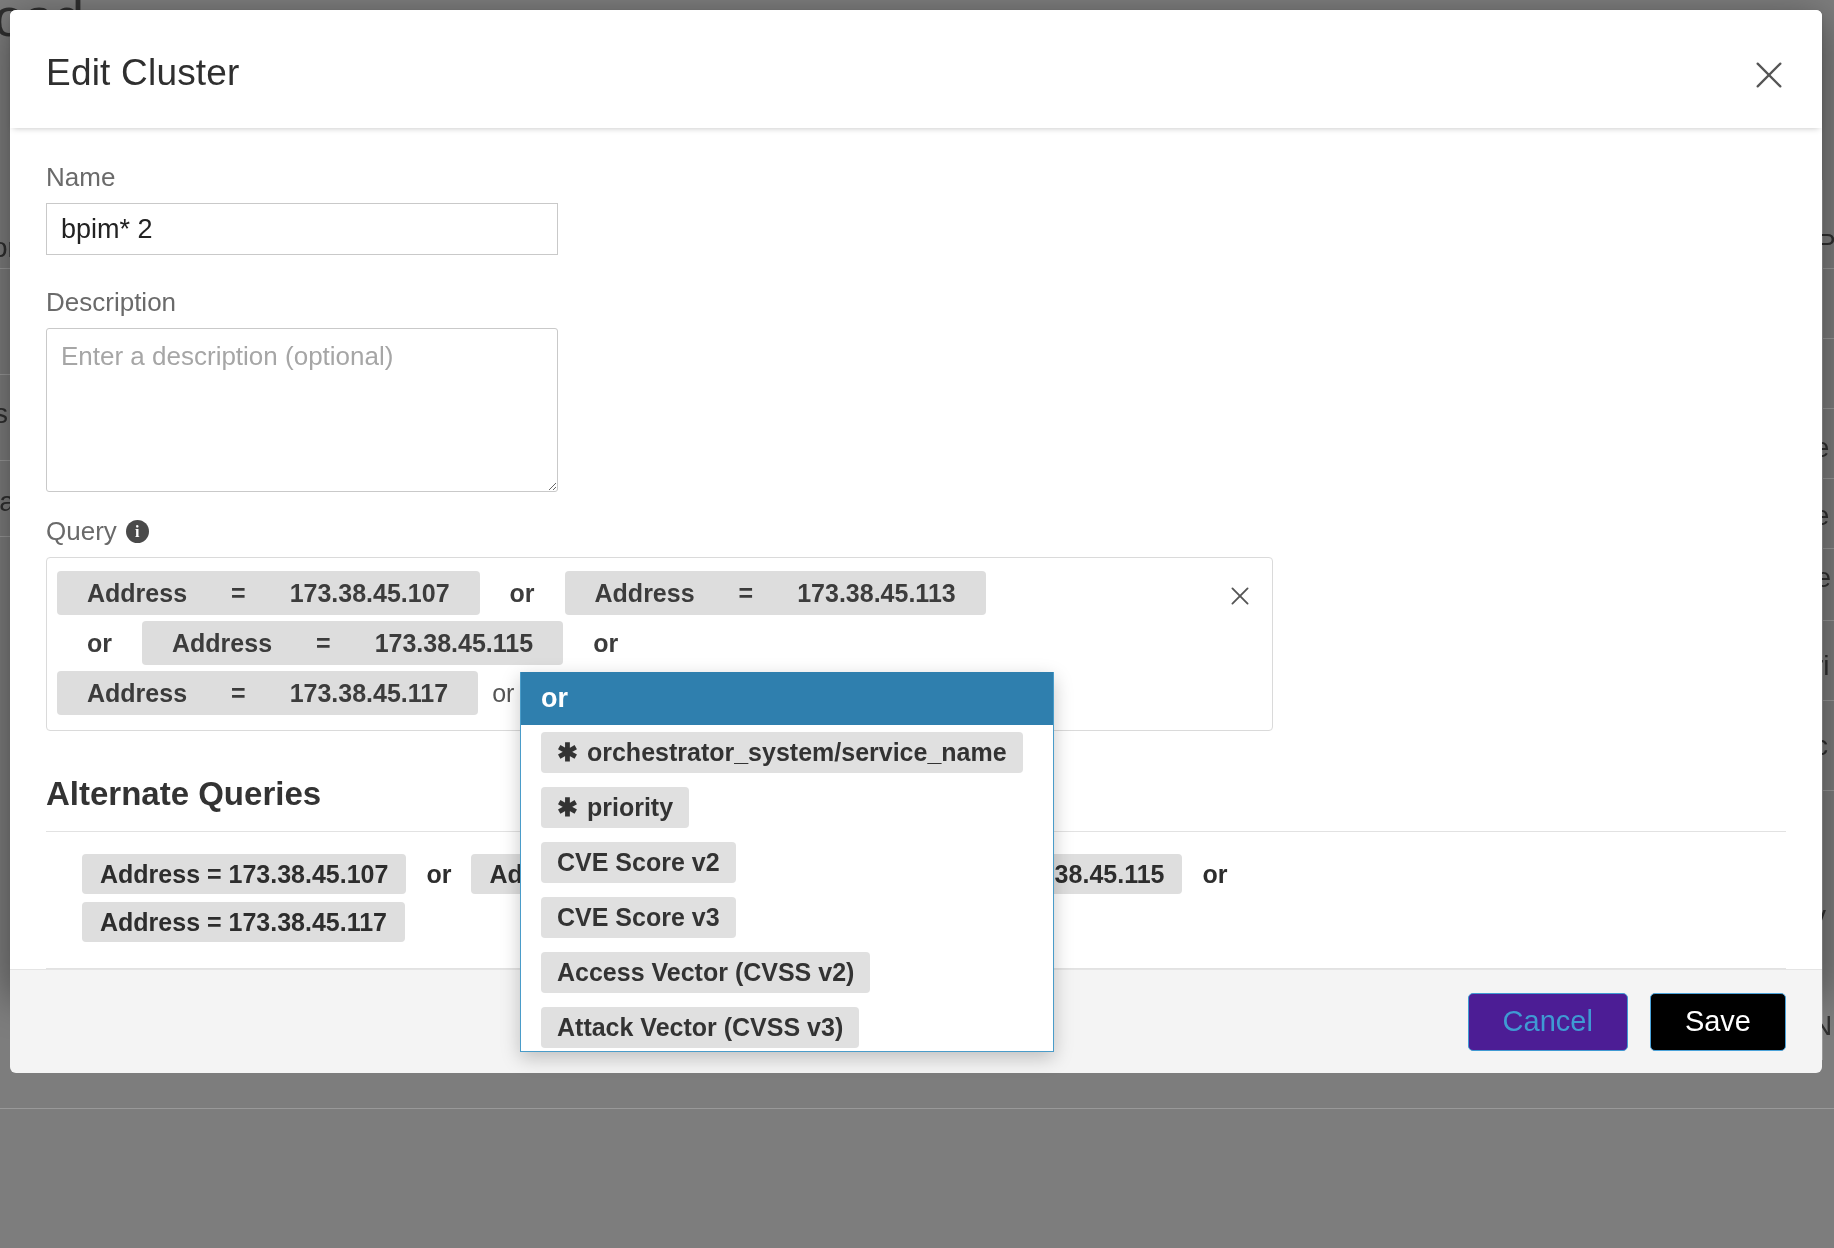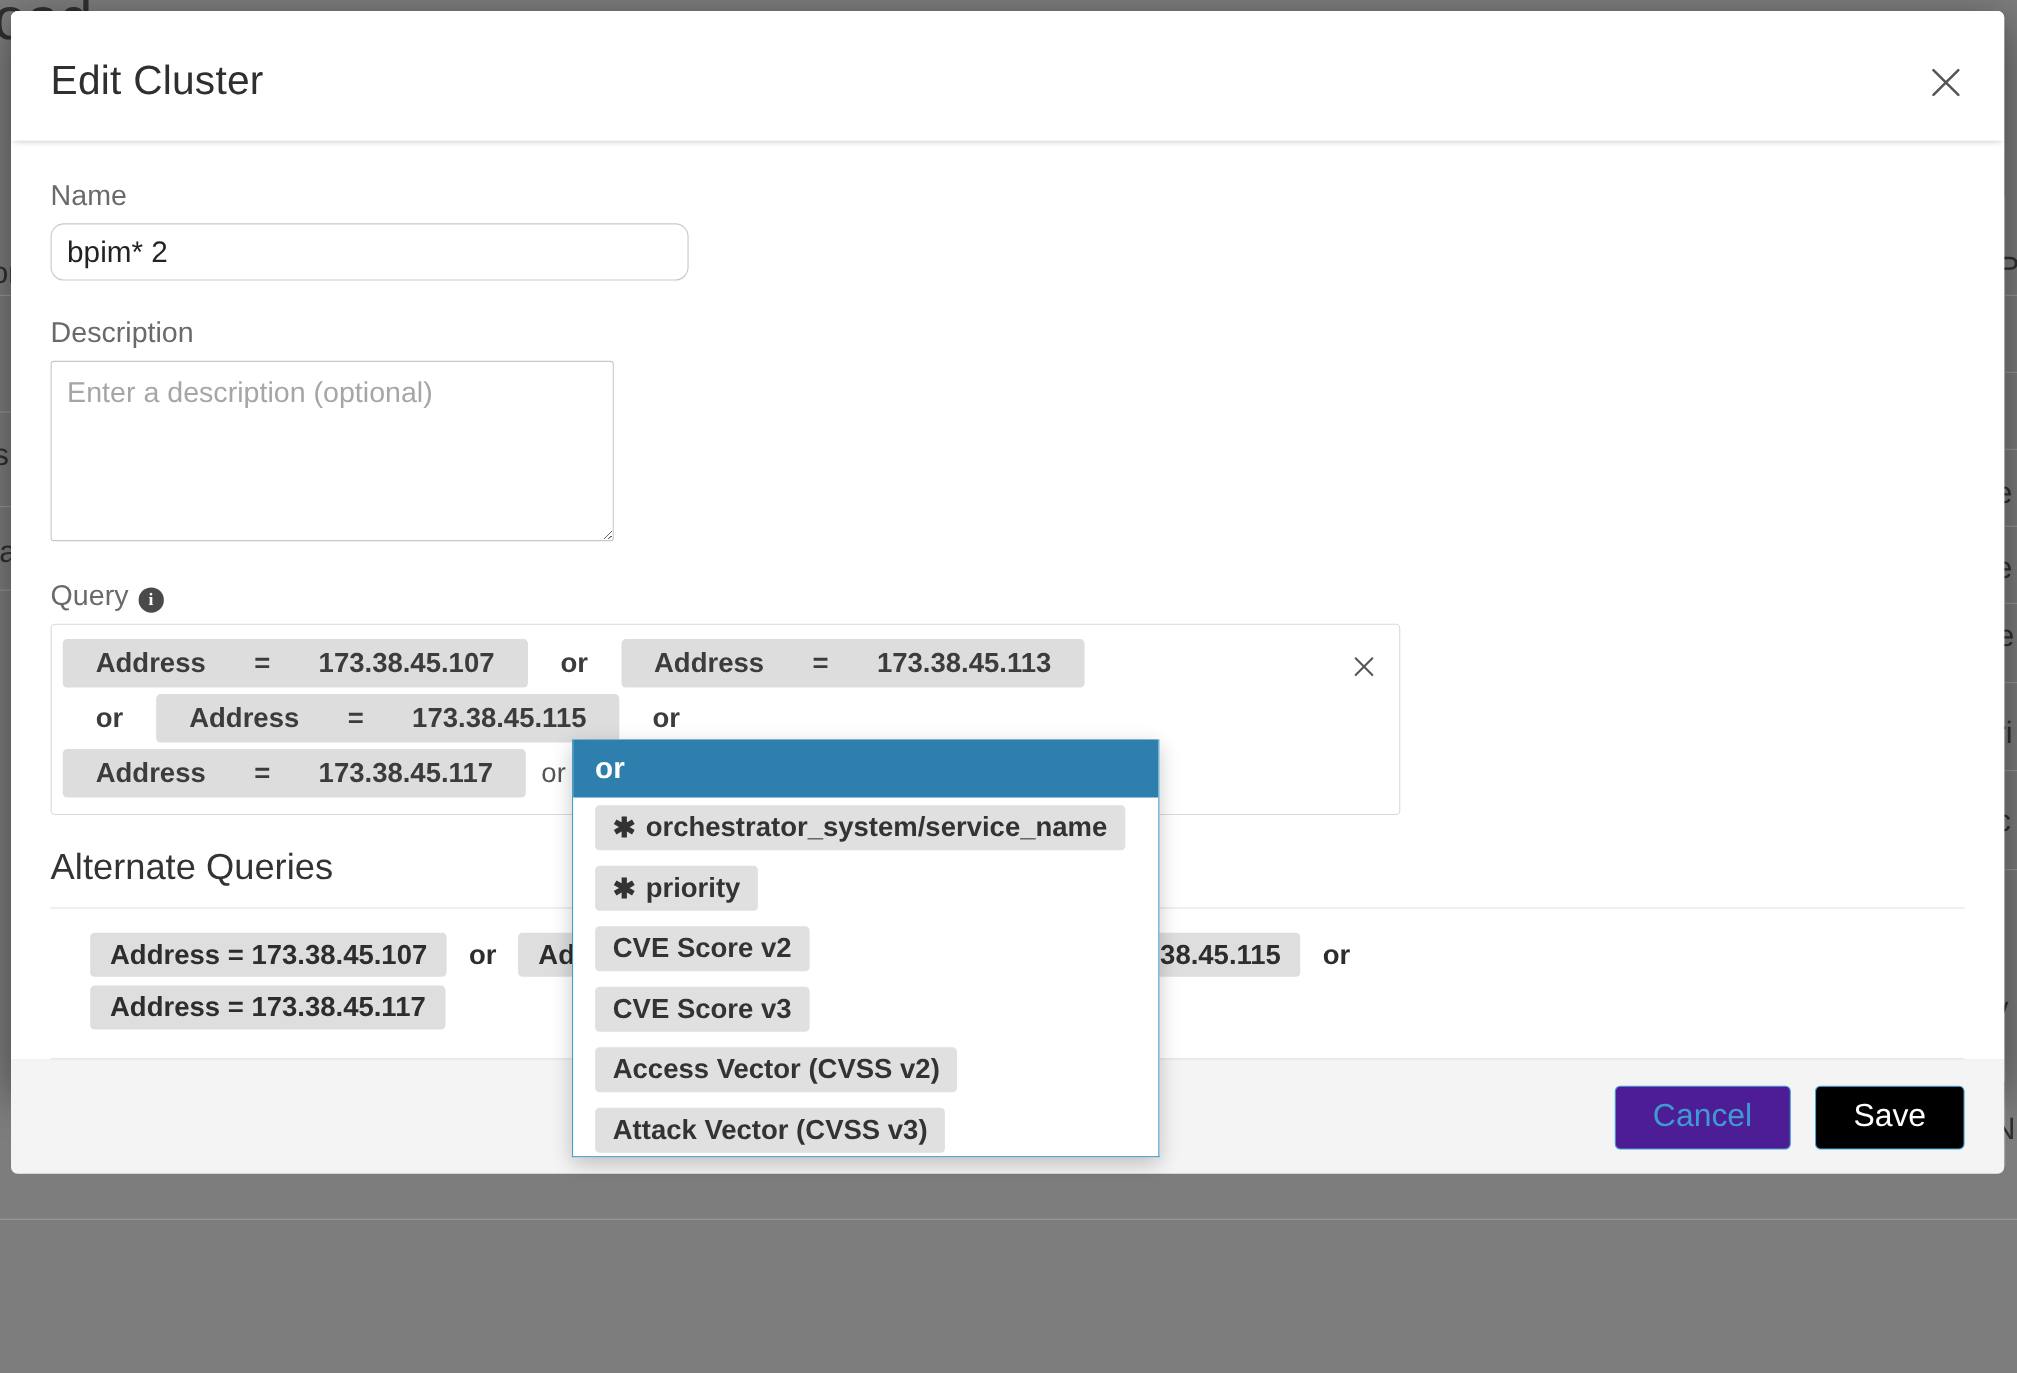--- a/index.html
+++ b/index.html
@@ -90,23 +90,23 @@
   }
 
   .field-label {
     font-size: 26px;
     color: #6a6a6a;
     font-weight: 400;
     margin-bottom: 10px;
   }
 
   #name-input {
-    width: 580px; height: 52px;
+    width: 512px; height: 52px;
     border: 1px solid #c9c9c9;
-    border-radius: 12px;
+    border-radius: 0;
     font-size: 27px;
     color: #222;
     padding: 0 14px;
     font-family: "Liberation Sans", sans-serif;
     background: #fff;
     outline: none;
   }
 
   .spacer-24 { height: 32px; }
 
@@ -119,22 +119,22 @@
     padding: 12px 14px;
     font-family: "Liberation Sans", sans-serif;
     resize: vertical;
     outline: none;
     display: block;
   }
   #desc-input::placeholder { color: #a6a6a6; }
 
   
   #query-label-row {
-    display: flex; align-items: flex-end; gap: 9px;
-    margin-top: 34px; margin-bottom: 10px;
+    display: flex; align-items: center; gap: 9px;
+    margin-top: 24px; margin-bottom: 10px;
   }
   #query-label-row .field-label { margin-bottom: 0; }
   .info-icon {
     width: 23px; height: 23px;
     border-radius: 50%;
     background: #4a4a4a;
     color: #fff;
     font-size: 16px;
     font-weight: bold;
     display: flex; align-items: center; justify-content: center;
@@ -190,22 +190,22 @@
     width: 36px; height: 36px;
     display: flex; align-items: center; justify-content: center;
     cursor: pointer;
   }
   #query-clear svg { width: 26px; height: 26px; }
 
   
   #alt-title {
     font-size: 33px;
     color: #333;
-    margin-top: 28px;
-    font-weight: 400;
+    margin-top: 44px;
+    font-weight: 700;
   }
   #alt-sep {
     margin-top: 18px;
     border-top: 1px solid #e2e2e2;
     width: 1740px;
   }
   #alt-list { padding: 18px 0 0 36px; }
   .alt-row {
     display: flex; align-items: center;
     height: 48px;

